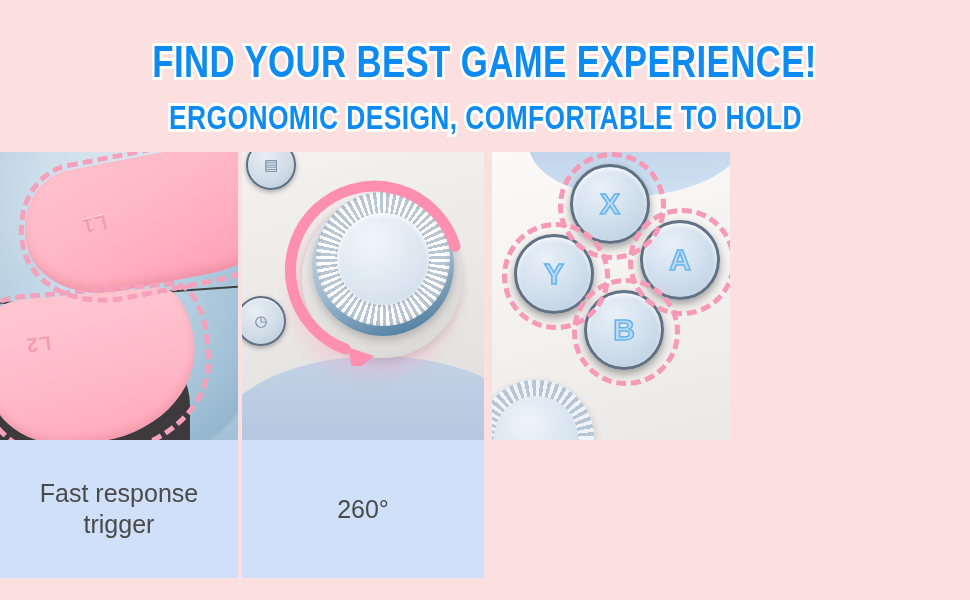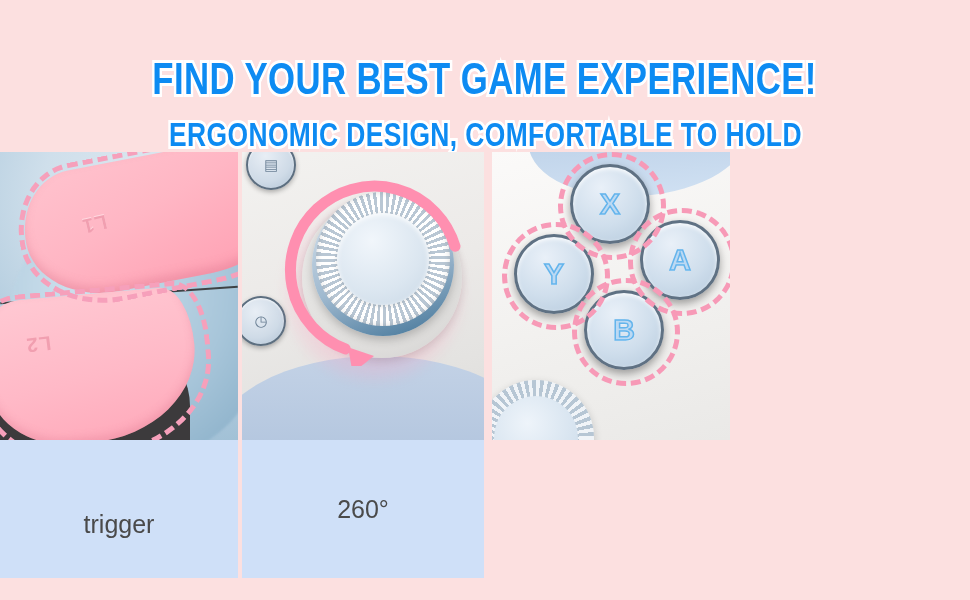--- a/index.html
+++ b/index.html
@@ -5,21 +5,21 @@
   html,body{margin:0;padding:0;}
   body{
     width:970px;height:600px;overflow:hidden;
     background:#fce0e0;
     font-family:"Liberation Sans", sans-serif;
   }
   .banner{position:relative;width:970px;height:600px;background:#fce0e0;}
 
   
   .headline-block{position:absolute;left:0;top:0;width:970px;height:152px;
-    display:flex;flex-direction:column;align-items:center;justify-content:flex-end;}
+    display:flex;flex-direction:column;align-items:center;justify-content:center;}
   .headline{
     margin:0;padding:0;
     font-family:"Liberation Sans", sans-serif;
     font-weight:700;
     color:#0d8bf2;
     letter-spacing:0.5px;
     text-align:center;
     white-space:nowrap;
     -webkit-text-stroke:6px #ffffff;
     paint-order:stroke fill;
@@ -204,21 +204,21 @@
         </div>
         <div class="p1-seam"></div>
         <div class="trig-l2">
           <span class="lbl">L2</span>
         </div>
         <div class="dash-l1"></div>
         <div class="dash-l2"></div>
       </div>
       <div class="caption">
         <div class="cap-inner">
-          <br>
+          <span>Fast response</span><br>
           <span>trigger</span>
         </div>
       </div>
     </div>
 
     <div class="gap"></div>
 
     <div class="panel p2">
       <div class="photo">
         <div class="p2-lowerband2"></div>

